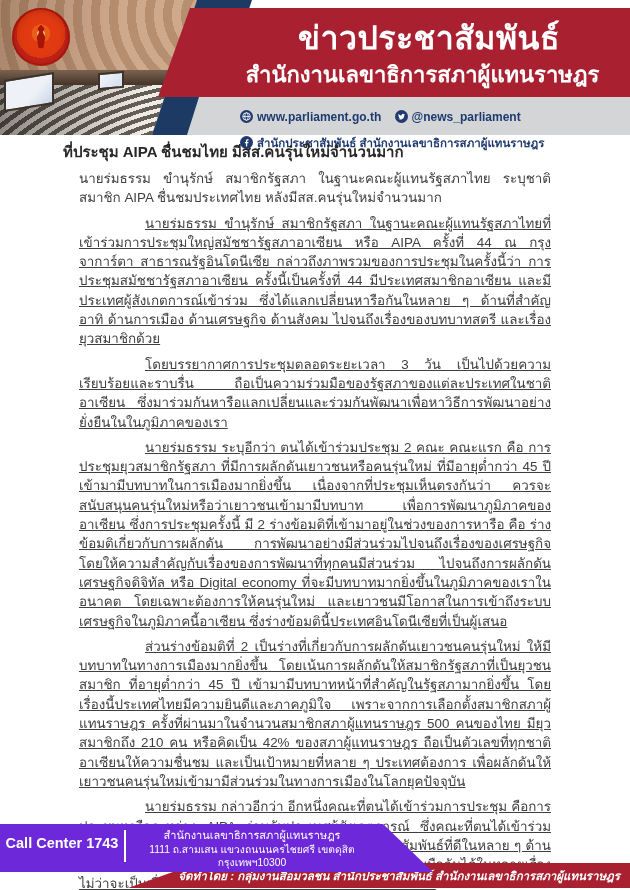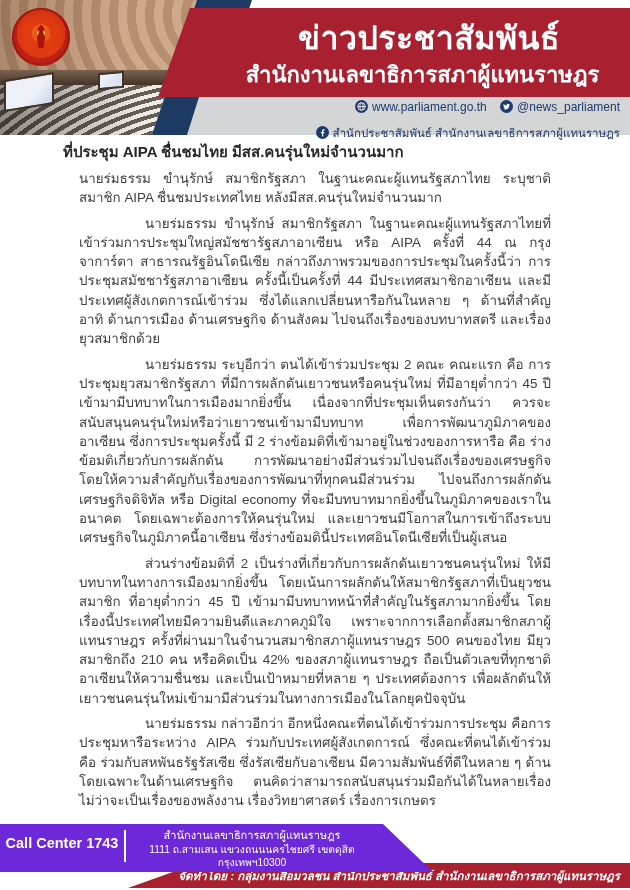--- a/index.html
+++ b/index.html
@@ -34,32 +34,32 @@
   .navy-band{position:absolute;left:0;top:0;width:630px;height:135px;background:#1c3a63;
           clip-path:polygon(197px 0,252px 0,207px 135px,152px 135px);}
   .red-banner{position:absolute;left:0;top:0;width:630px;height:168px;background:#a92030;
           clip-path:polygon(190px 8px,630px 8px,630px 97px,158px 97px);}
   .bt{position:absolute;left:240px;right:12px;top:12px;text-align:center;
       color:#fff;font-size:32px;font-weight:700;letter-spacing:.5px;}
   .bs{position:absolute;left:225px;right:10px;top:57px;text-align:center;
       color:#fff;font-size:22px;font-weight:600;}
   .gray-strip{position:absolute;left:0;top:0;width:630px;height:135px;background:#d4d5d6;
       clip-path:polygon(199px 97px,630px 97px,630px 135px,187px 135px);}
-  .crow{position:absolute;left:230px;right:10px;text-align:right;color:#1e3a6e;
-        font-size:12px;font-weight:400;white-space:nowrap;}
+  .crow{position:absolute;left:230px;right:10px;text-align:left;color:#1e3a6e;
+        font-size:12px;font-weight:700;white-space:nowrap;margin-top:10px;}
   .crow.r1{top:100px;}
   .crow.r2{top:124px;font-size:11.5px;}
   .cic{display:inline-block;vertical-align:-2px;margin:0 4px 0 10px;}
   .cic svg{width:13px;height:13px;display:block;}
 
   
   .art{position:absolute;left:63px;right:63px;top:135px;color:#3f3f3f;}
   .art h1{margin:5px 0 5px;font-size:15px;font-weight:700;color:#282828;}
   .art p{margin:0 16px 6px;font-size:13.4px;line-height:19.3px;text-align:justify;}
-  .art p.ind{text-indent:66px;}
+  .art p.ind{text-indent:66px;text-decoration:underline;}
 
   
   .ftr{position:absolute;left:0;top:820px;width:630px;height:70px;}
   .f-red{position:absolute;inset:0;background:#a92030;
          clip-path:polygon(198px 43px,630px 43px,630px 68px,128px 68px);}
   .f-red span{position:absolute;right:10px;top:47px;color:#fff;font-size:11.5px;font-weight:600;
          white-space:nowrap;font-style:italic;}
   .f-navy{position:absolute;inset:0;background:#6d28d9;
          clip-path:polygon(0 4px,383px 4px,433px 52px,0 52px);
          display:flex;align-items:flex-start;}
@@ -113,20 +113,21 @@
             <circle cx="12" cy="12" r="12" fill="#1e3a6e"></circle>
             <path fill="#fff" d="M13.3 19.5v-6.1h2.1l.3-2.4h-2.4V9.4c0-.7.2-1.2 1.2-1.2h1.3V6.1l-1.8-.1c-1.8 0-3 1.1-3 3.1v1.9H9V13.4h2v6.1h2.3z"></path>
           </svg></span><span>สำนักประชาสัมพันธ์ สำนักงานเลขาธิการสภาผู้แทนราษฎร</span>
     </div>
   </header>
 
   <main class="art">
     <h1>ที่ประชุม AIPA ชื่นชมไทย มีสส.คนรุ่นใหม่จำนวนมาก</h1>
     <p>นายร่มธรรม ขำนุรักษ์ สมาชิกรัฐสภา ในฐานะคณะผู้แทนรัฐสภาไทย ระบุชาติสมาชิก AIPA ชื่นชมประเทศไทย หลังมีสส.คนรุ่นใหม่จำนวนมาก</p>
     <p class="ind">นายร่มธรรม ขำนุรักษ์ สมาชิกรัฐสภา ในฐานะคณะผู้แทนรัฐสภาไทยที่เข้าร่วมการประชุมใหญ่สมัชชารัฐสภาอาเซียน หรือ AIPA ครั้งที่ 44 ณ กรุงจาการ์ตา สาธารณรัฐอินโดนีเซีย กล่าวถึงภาพรวมของการประชุมในครั้งนี้ว่า การประชุมสมัชชารัฐสภาอาเซียน ครั้งนี้เป็นครั้งที่ 44 มีประเทศสมาชิกอาเซียน และมีประเทศผู้สังเกตการณ์เข้าร่วม ซึ่งได้แลกเปลี่ยนหารือกันในหลาย ๆ ด้านที่สำคัญ อาทิ ด้านการเมือง ด้านเศรษฐกิจ ด้านสังคม ไปจนถึงเรื่องของบทบาทสตรี และเรื่องยุวสมาชิกด้วย</p>
+    <p class="ind">โดยบรรยากาศการประชุมตลอดระยะเวลา 3 วัน เป็นไปด้วยความเรียบร้อยและราบรื่น ถือเป็นความร่วมมือของรัฐสภาของแต่ละประเทศในชาติอาเซียน ซึ่งมาร่วมกันหารือแลกเปลี่ยนและร่วมกันพัฒนาเพื่อหาวิธีการพัฒนาอย่างยั่งยืนในในภูมิภาคของเรา</p>
     <p class="ind">นายร่มธรรม ระบุอีกว่า ตนได้เข้าร่วมประชุม 2 คณะ คณะแรก คือ การประชุมยุวสมาชิกรัฐสภา ที่มีการผลักดันเยาวชนหรือคนรุ่นใหม่ ที่มีอายุต่ำกว่า 45 ปี เข้ามามีบทบาทในการเมืองมากยิ่งขึ้น เนื่องจากที่ประชุมเห็นตรงกันว่า ควรจะสนับสนุนคนรุ่นใหม่หรือว่าเยาวชนเข้ามามีบทบาท เพื่อการพัฒนาภูมิภาคของอาเซียน ซึ่งการประชุมครั้งนี้ มี 2 ร่างข้อมติที่เข้ามาอยู่ในช่วงของการหารือ คือ ร่างข้อมติเกี่ยวกับการผลักดัน การพัฒนาอย่างมีส่วนร่วมไปจนถึงเรื่องของเศรษฐกิจ โดยให้ความสำคัญกับเรื่องของการพัฒนาที่ทุกคนมีส่วนร่วม ไปจนถึงการผลักดันเศรษฐกิจดิจิทัล หรือ Digital economy ที่จะมีบทบาทมากยิ่งขึ้นในภูมิภาคของเราในอนาคต โดยเฉพาะต้องการให้คนรุ่นใหม่ และเยาวชนมีโอกาสในการเข้าถึงระบบเศรษฐกิจในภูมิภาคนี้อาเซียน ซึ่งร่างข้อมตินี้ประเทศอินโดนีเซียที่เป็นผู้เสนอ</p>
     <p class="ind">ส่วนร่างข้อมติที่ 2 เป็นร่างที่เกี่ยวกับการผลักดันเยาวชนคนรุ่นใหม่ ให้มีบทบาทในทางการเมืองมากยิ่งขึ้น โดยเน้นการผลักดันให้สมาชิกรัฐสภาที่เป็นยุวชนสมาชิก ที่อายุต่ำกว่า 45 ปี เข้ามามีบทบาทหน้าที่สำคัญในรัฐสภามากยิ่งขึ้น โดยเรื่องนี้ประเทศไทยมีความยินดีและภาคภูมิใจ เพราะจากการเลือกตั้งสมาชิกสภาผู้แทนราษฎร ครั้งที่ผ่านมาในจำนวนสมาชิกสภาผู้แทนราษฎร 500 คนของไทย มียุวสมาชิกถึง 210 คน หรือคิดเป็น 42% ของสภาผู้แทนราษฎร ถือเป็นตัวเลขที่ทุกชาติอาเซียนให้ความชื่นชม และเป็นเป้าหมายที่หลาย ๆ ประเทศต้องการ เพื่อผลักดันให้เยาวชนคนรุ่นใหม่เข้ามามีส่วนร่วมในทางการเมืองในโลกยุคปัจจุบัน</p>
     <p class="ind">นายร่มธรรม กล่าวอีกว่า อีกหนึ่งคณะที่ตนได้เข้าร่วมการประชุม คือการประชุมหารือระหว่าง AIPA ร่วมกับประเทศผู้สังเกตการณ์ ซึ่งคณะที่ตนได้เข้าร่วม คือ ร่วมกับสหพันธรัฐรัสเซีย ซึ่งรัสเซียกับอาเซียน มีความสัมพันธ์ที่ดีในหลาย ๆ ด้าน โดยเฉพาะในด้านเศรษฐกิจ ตนคิดว่าสามารถสนับสนุนร่วมมือกันได้ในหลายเรื่อง ไม่ว่าจะเป็นเรื่องของพลังงาน เรื่องวิทยาศาสตร์ เรื่องการเกษตร</p>
   </main>
 
   <footer class="ftr">
     <div class="f-red">
       <span>จัดทำโดย : กลุ่มงานสื่อมวลชน สำนักประชาสัมพันธ์ สำนักงานเลขาธิการสภาผู้แทนราษฎร</span>
     </div>
     <div class="f-navy">

